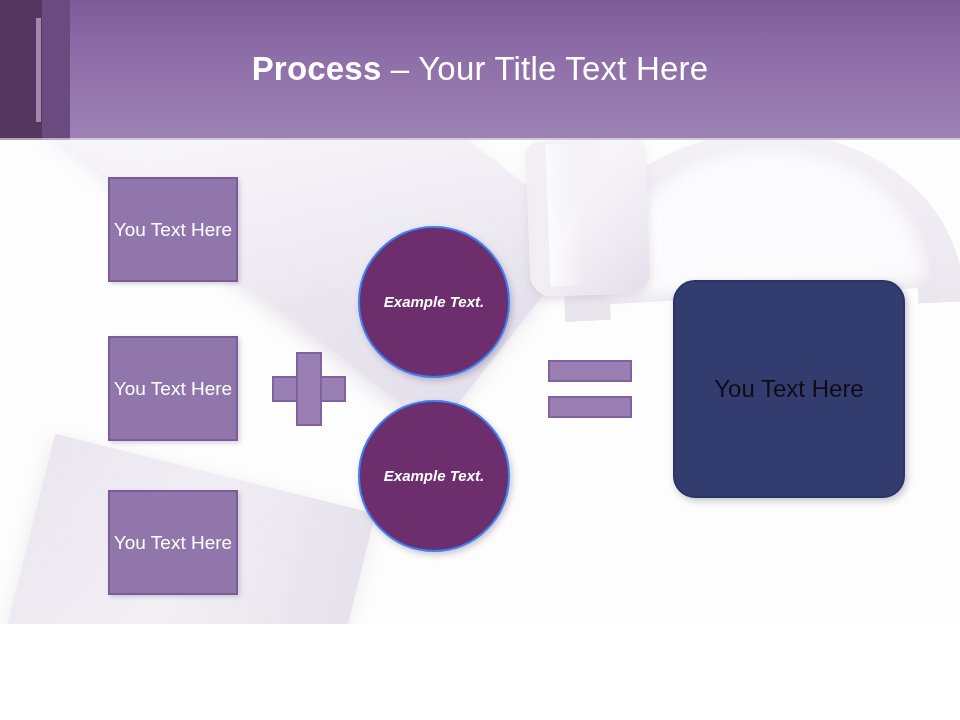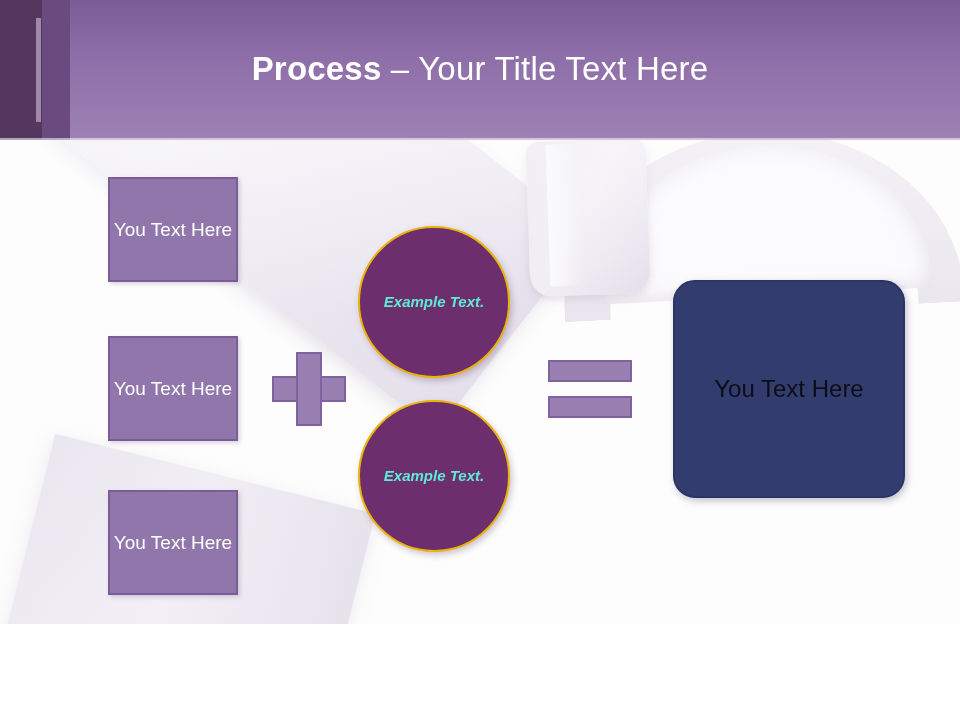--- a/index.html
+++ b/index.html
@@ -189,23 +189,23 @@
     width: 22px; height: 22px;
     background: #9a7fb3;
   }
 
   
   .circle {
     position: absolute;
     width: 152px; height: 152px;
     border-radius: 50%;
     background: #6d2e6d;
-    border: 2px solid #eab308;
-    box-sizing: border-box;
-    color: #5eead4;
+    border: 2px solid #3b82f6;
+    box-sizing: border-box;
+    color: #ffffff;
     font-size: 15px;
     font-weight: bold;
     font-style: italic;
     line-height: 22px;
     text-align: center;
     display: flex;
     align-items: center;
     justify-content: center;
     box-shadow: 2px 3px 6px rgba(90,60,100,0.30);
   }

